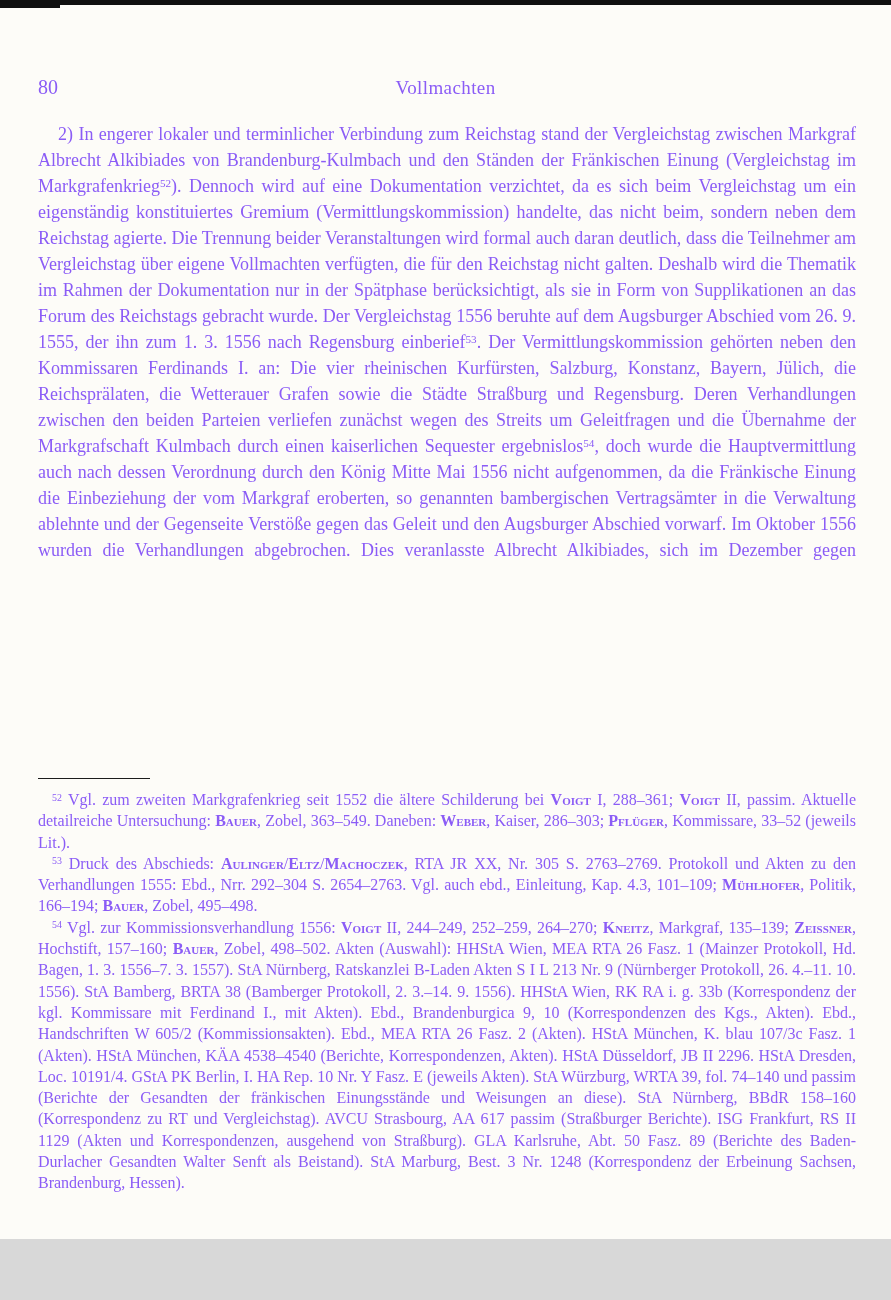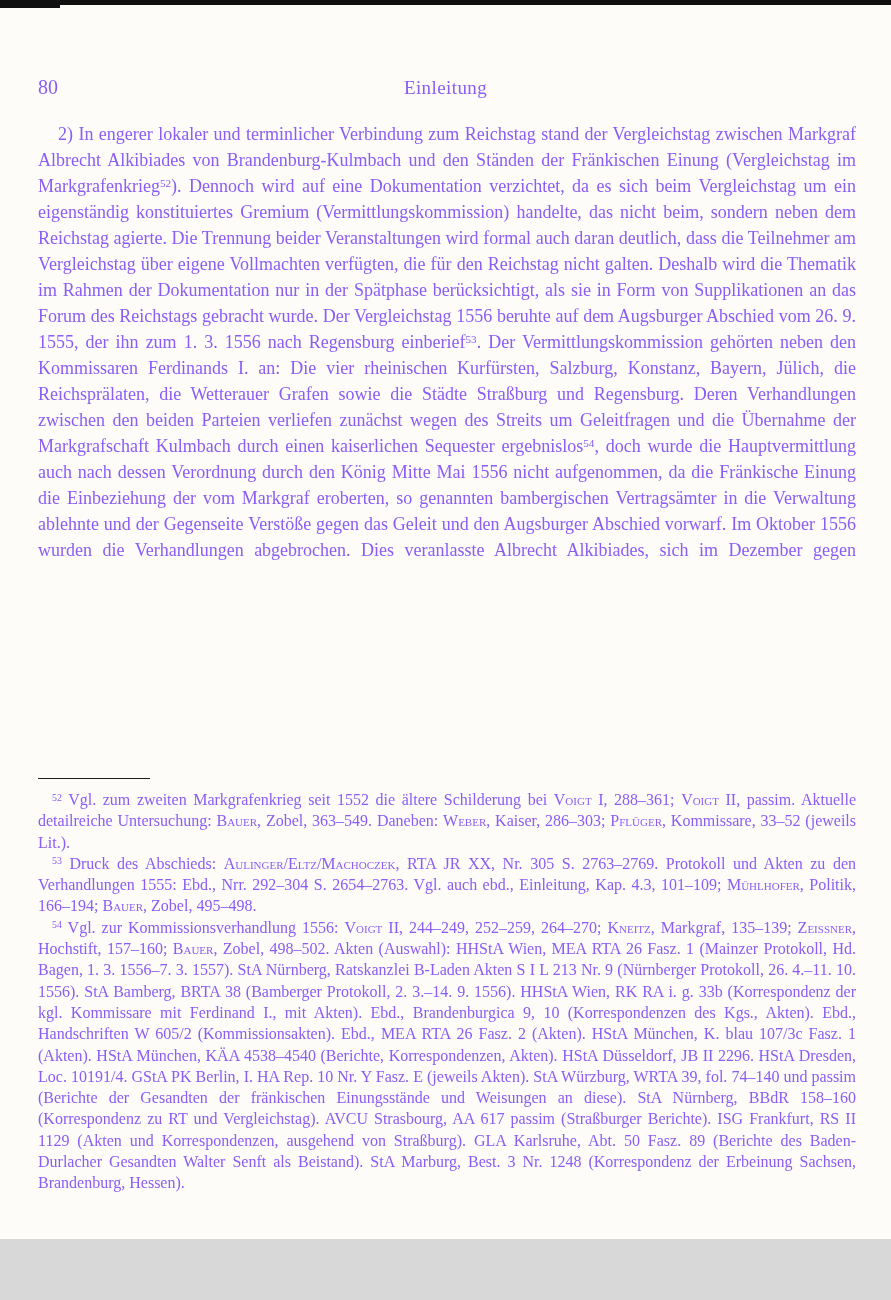--- a/index.html
+++ b/index.html
@@ -63,21 +63,21 @@
   }
 
   sup {
     font-size: 62%;
     line-height: 0;
     vertical-align: baseline;
     position: relative;
     top: -0.45em;
   }
 
-  .sc { font-variant: small-caps; }
+  .sc { font-variant: small-caps; font-weight: bold; }
 
   .footnote-rule {
     position: absolute;
     top: 778px; left: 38px;
     width: 112px; height: 0;
     border-top: 1.5px solid #1c1c1c;
   }
 
   .footnotes {
     position: absolute;
@@ -92,21 +92,21 @@
 </style>
 </head>
 <body>
 
 <div class="page">
 
   <div class="scan-edge-top"></div>
 
   <div class="header">
     <span class="page-number">80</span>
-    <span class="running-header">Einleitung</span>
+    <span class="running-header">Vollmachten</span>
   </div>
 
   <div class="body-text"><span>2) In engerer lokaler und terminlicher Verbindung zum Reichstag stand der Vergleichstag zwischen Markgraf Albrecht Alkibiades von Brandenburg-Kulmbach und den Ständen der Fränkischen Einung (Vergleichstag im Markgrafenkrieg</span><sup>52</sup><span>). Dennoch wird auf eine Dokumentation verzichtet, da es sich beim Vergleichstag um ein eigenständig konstituiertes Gremium (Vermittlungskommission) handelte, das nicht beim, sondern neben dem Reichstag agierte. Die Trennung beider Veranstaltungen wird formal auch daran deutlich, dass die Teilnehmer am Vergleichstag über eigene Vollmachten verfügten, die für den Reichstag nicht galten. Deshalb wird die Thematik im Rahmen der Dokumentation nur in der Spätphase berücksichtigt, als sie in Form von Supplikationen an das Forum des Reichstags gebracht wurde. Der Vergleichstag 1556 beruhte auf dem Augsburger Abschied vom 26. 9. 1555, der ihn zum 1. 3. 1556 nach Regensburg einberief</span><sup>53</sup><span>. Der Vermittlungskommission gehörten neben den Kommissaren Ferdinands I. an: Die vier rheinischen Kurfürsten, Salzburg, Konstanz, Bayern, Jülich, die Reichsprälaten, die Wetterauer Grafen sowie die Städte Straßburg und Regensburg. Deren Verhandlungen zwischen den beiden Parteien verliefen zunächst wegen des Streits um Geleitfragen und die Übernahme der Markgrafschaft Kulmbach durch einen kaiserlichen Sequester ergebnislos</span><sup>54</sup><span>, doch wurde die Hauptvermittlung auch nach dessen Verordnung durch den König Mitte Mai 1556 nicht aufgenommen, da die Fränkische Einung die Einbeziehung der vom Markgraf eroberten, so genannten bambergischen Vertragsämter in die Verwaltung ablehnte und der Gegenseite Verstöße gegen das Geleit und den Augsburger Abschied vorwarf. Im Oktober 1556 wurden die Verhandlungen abgebrochen. Dies veranlasste Albrecht Alkibiades, sich im Dezember gegen</span></div>
 
   <div class="footnote-rule"></div>
 
   <div class="footnotes">
     <div class="footnote"><sup>52</sup><span> Vgl. zum zweiten Markgrafenkrieg seit 1552 die ältere Schilderung bei </span><span class="sc">Voigt</span><span> I, 288–361; </span><span class="sc">Voigt</span><span> II, passim. Aktuelle detailreiche Untersuchung: </span><span class="sc">Bauer</span><span>, Zobel, 363–549. Daneben: </span><span class="sc">Weber</span><span>, Kaiser, 286–303; </span><span class="sc">Pflüger</span><span>, Kommissare, 33–52 (jeweils Lit.).</span></div>
     <div class="footnote"><sup>53</sup><span> Druck des Abschieds: </span><span class="sc">Aulinger</span><span>/</span><span class="sc">Eltz</span><span>/</span><span class="sc">Machoczek</span><span>, RTA JR XX, Nr. 305 S. 2763–2769. Protokoll und Akten zu den Verhandlungen 1555: Ebd., Nrr. 292–304 S. 2654–2763. Vgl. auch ebd., Einleitung, Kap. 4.3, 101–109; </span><span class="sc">Mühlhofer</span><span>, Politik, 166–194; </span><span class="sc">Bauer</span><span>, Zobel, 495–498.</span></div>
     <div class="footnote"><sup>54</sup><span> Vgl. zur Kommissionsverhandlung 1556: </span><span class="sc">Voigt</span><span> II, 244–249, 252–259, 264–270; </span><span class="sc">Kneitz</span><span>, Markgraf, 135–139; </span><span class="sc">Zeissner</span><span>, Hochstift, 157–160; </span><span class="sc">Bauer</span><span>, Zobel, 498–502. Akten (Auswahl): HHStA Wien, MEA RTA 26 Fasz. 1 (Mainzer Protokoll, Hd. Bagen, 1. 3. 1556–7. 3. 1557). StA Nürnberg, Ratskanzlei B-Laden Akten S I L 213 Nr. 9 (Nürnberger Protokoll, 26. 4.–11. 10. 1556). StA Bamberg, BRTA 38 (Bamberger Protokoll, 2. 3.–14. 9. 1556). HHStA Wien, RK RA i. g. 33b (Korrespondenz der kgl. Kommissare mit Ferdinand I., mit Akten). Ebd., Brandenburgica 9, 10 (Korrespondenzen des Kgs., Akten). Ebd., Handschriften W 605/2 (Kommissionsakten). Ebd., MEA RTA 26 Fasz. 2 (Akten). HStA München, K. blau 107/3c Fasz. 1 (Akten). HStA München, KÄA 4538–4540 (Berichte, Korrespondenzen, Akten). HStA Düsseldorf, JB II 2296. HStA Dresden, Loc. 10191/4. GStA PK Berlin, I. HA Rep. 10 Nr. Y Fasz. E (jeweils Akten). StA Würzburg, WRTA 39, fol. 74–140 und passim (Berichte der Gesandten der fränkischen Einungsstände und Weisungen an diese). StA Nürnberg, BBdR 158–160 (Korrespondenz zu RT und Vergleichstag). AVCU Strasbourg, AA 617 passim (Straßburger Berichte). ISG Frankfurt, RS II 1129 (Akten und Korrespondenzen, ausgehend von Straßburg). GLA Karlsruhe, Abt. 50 Fasz. 89 (Berichte des Baden-Durlacher Gesandten Walter Senft als Beistand). StA Marburg, Best. 3 Nr. 1248 (Korrespondenz der Erbeinung Sachsen, Brandenburg, Hessen).</span></div>

